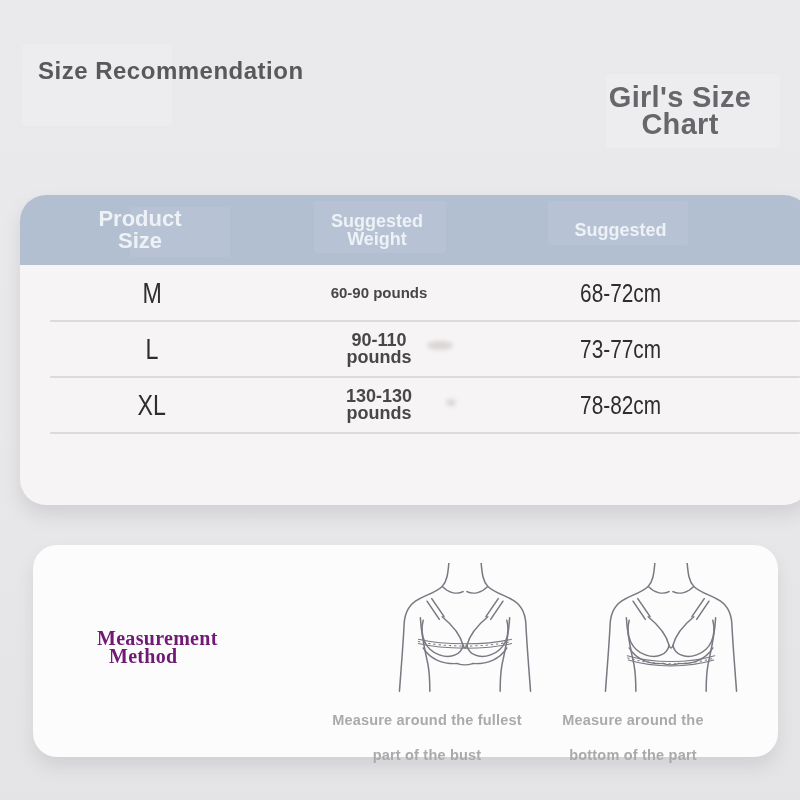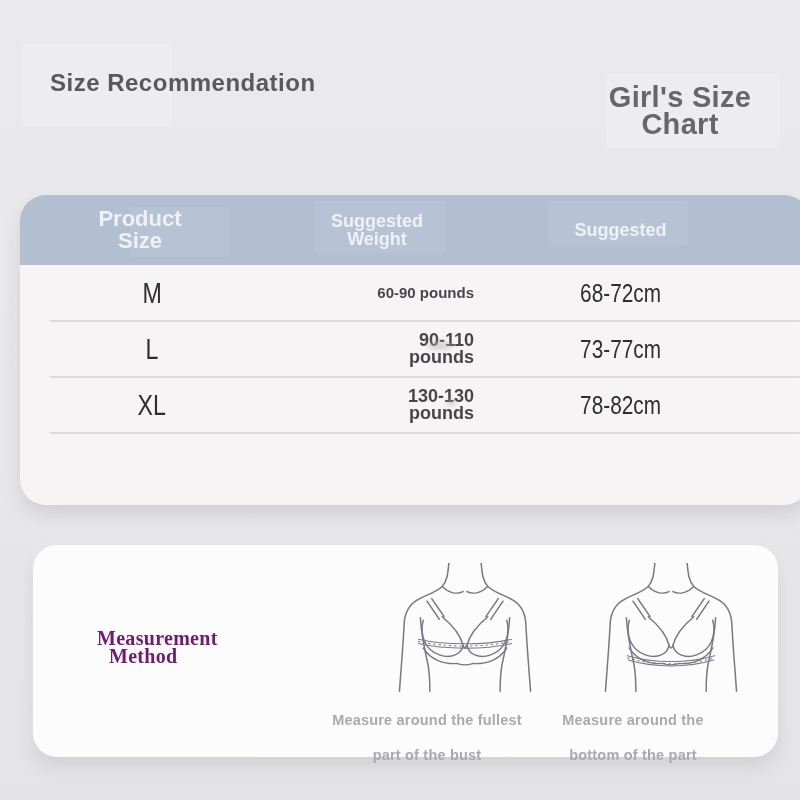--- a/index.html
+++ b/index.html
@@ -10,21 +10,21 @@
   .stage{
     position:relative;width:800px;height:800px;overflow:hidden;
     background:linear-gradient(180deg,#eae9eb 0%,#e8e7e9 55%,#e4e3e5 100%);
   }
   
   .patch{position:absolute;background:#edecee;border-radius:4px;}
   .patch-title{left:22px;top:44px;width:150px;height:82px;}
   .patch-subtitle{left:606px;top:74px;width:174px;height:74px;}
 
   .page-title{
-    position:absolute;left:38px;top:57px;margin:12px;
+    position:absolute;left:38px;top:57px;margin:0;
     font-size:24px;font-weight:bold;color:#59585b;letter-spacing:.5px;
   }
   .chart-subtitle{
     position:absolute;left:600px;top:84px;width:160px;
     text-align:center;font-size:29px;font-weight:bold;color:#67666a;
     line-height:.92;letter-spacing:.3px;
   }
 
   
   .size-card{
@@ -56,21 +56,21 @@
     content:'';position:absolute;left:30px;right:10px;bottom:-1px;height:2px;
     background:#dcdadb;border-radius:1px;
   }
   .cell{text-align:center;}
   .cell.size{padding-left:40px;font-size:29px;color:#2e2e30;}
   .cell.weight{padding-left:40px;color:#47474a;font-weight:bold;line-height:.95;}
   .cell.bust{font-size:26px;color:#2e2e30;}
   .cond{display:inline-block;transform:scaleX(.8);transform-origin:center;white-space:nowrap;}
   .trow.r0 .weight{font-size:15px;}
   .trow.r1 .weight,.trow.r2 .weight{font-size:18px;}
-  .wline{display:block;text-align:right;}
+  .wline{display:block;}
 
   
   .smudge{position:absolute;background:#b7b2ae;border-radius:50%;filter:blur(2px);opacity:.45;}
   .smudge1{left:427px;top:341px;width:26px;height:9px;}
   .smudge2{left:446px;top:399px;width:10px;height:7px;}
 
   
   .measure-card{
     position:absolute;left:33px;top:545px;width:745px;height:212px;
     background:#fdfcfd;border-radius:24px;

